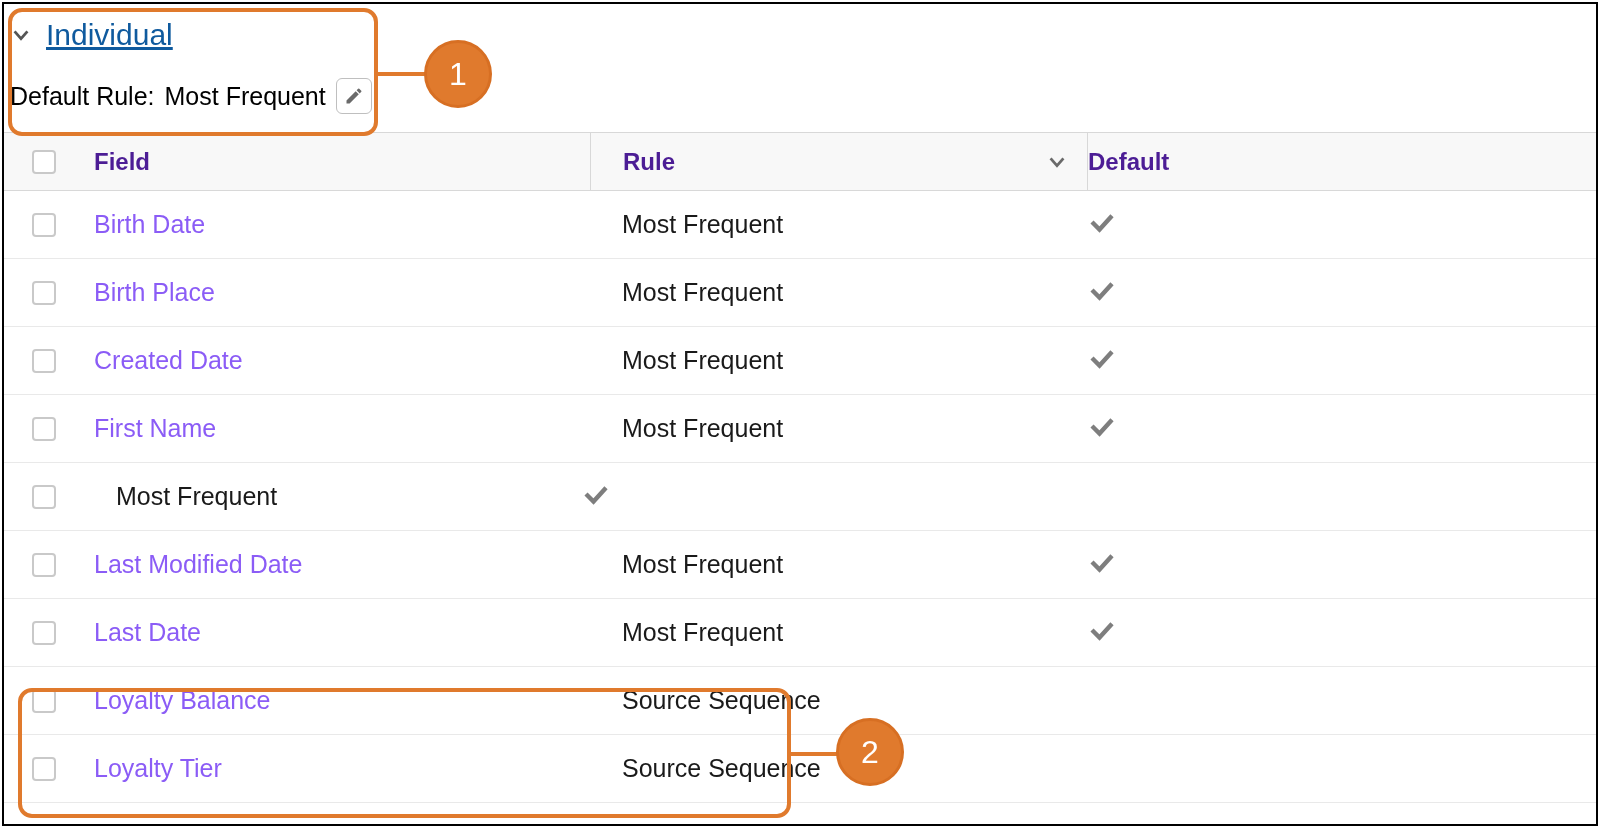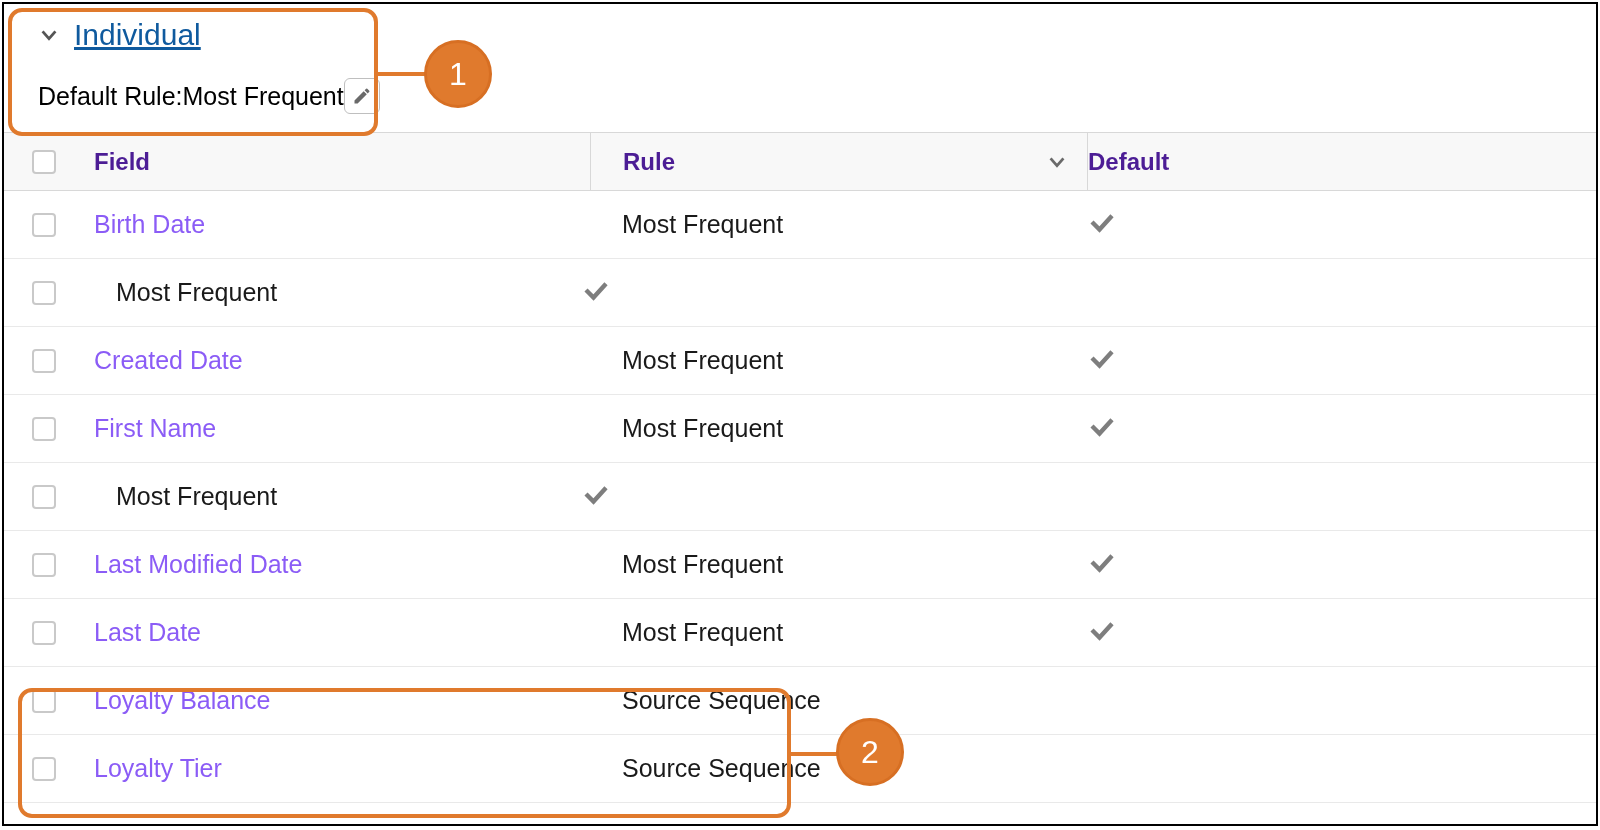--- a/index.html
+++ b/index.html
@@ -16,21 +16,21 @@
     position: relative;
     width: 1596px;
     height: 824px;
     margin: 2px;
     border: 2px solid #000;
     background: #fff;
   }
   .section-header {
     display: flex;
     flex-direction: column;
-    padding: 14px 18px 18px 34px;
+    padding: 14px 18px 18px 6px;
     position: relative;
   }
   .section-title-row {
     display: flex;
     align-items: center;
     gap: 14px;
   }
   .chevron-down {
     width: 22px; height: 22px;
     display:flex; align-items:center; justify-content:center;
@@ -39,20 +39,21 @@
   .section-title {
     color: #0f5a9e;
     font-size: 30px;
     font-weight: 400;
     text-decoration: underline;
     cursor: pointer;
   }
   .default-rule-row {
     display: flex;
     align-items: center;
+    gap: 10px;
     margin-top: 26px;
     font-size: 25px;
     color:#000;
   }
   .pencil-btn {
     width: 36px; height: 36px;
     border: 1.5px solid #bfbfbf;
     border-radius: 6px;
     background:#fff;
     display:flex; align-items:center; justify-content:center;
@@ -195,20 +196,23 @@
           <div class="col-default">
             <span class="check-icon"><svg viewBox="0 0 24 24" width="30" height="30">
                 <polyline points="4 12 10 18 20 7"></polyline>
               </svg></span>
           </div>
         </div>
         <div class="table-row">
           <div class="col-check">
             <span class="checkbox"></span>
           </div>
+          <div class="col-field">
+            <span class="field-link">Birth Place</span>
+          </div>
           <div class="col-rule">
             <span>Most Frequent</span>
           </div>
           <div class="col-default">
             <span class="check-icon"><svg viewBox="0 0 24 24" width="30" height="30">
                 <polyline points="4 12 10 18 20 7"></polyline>
               </svg></span>
           </div>
         </div>
         <div class="table-row">

